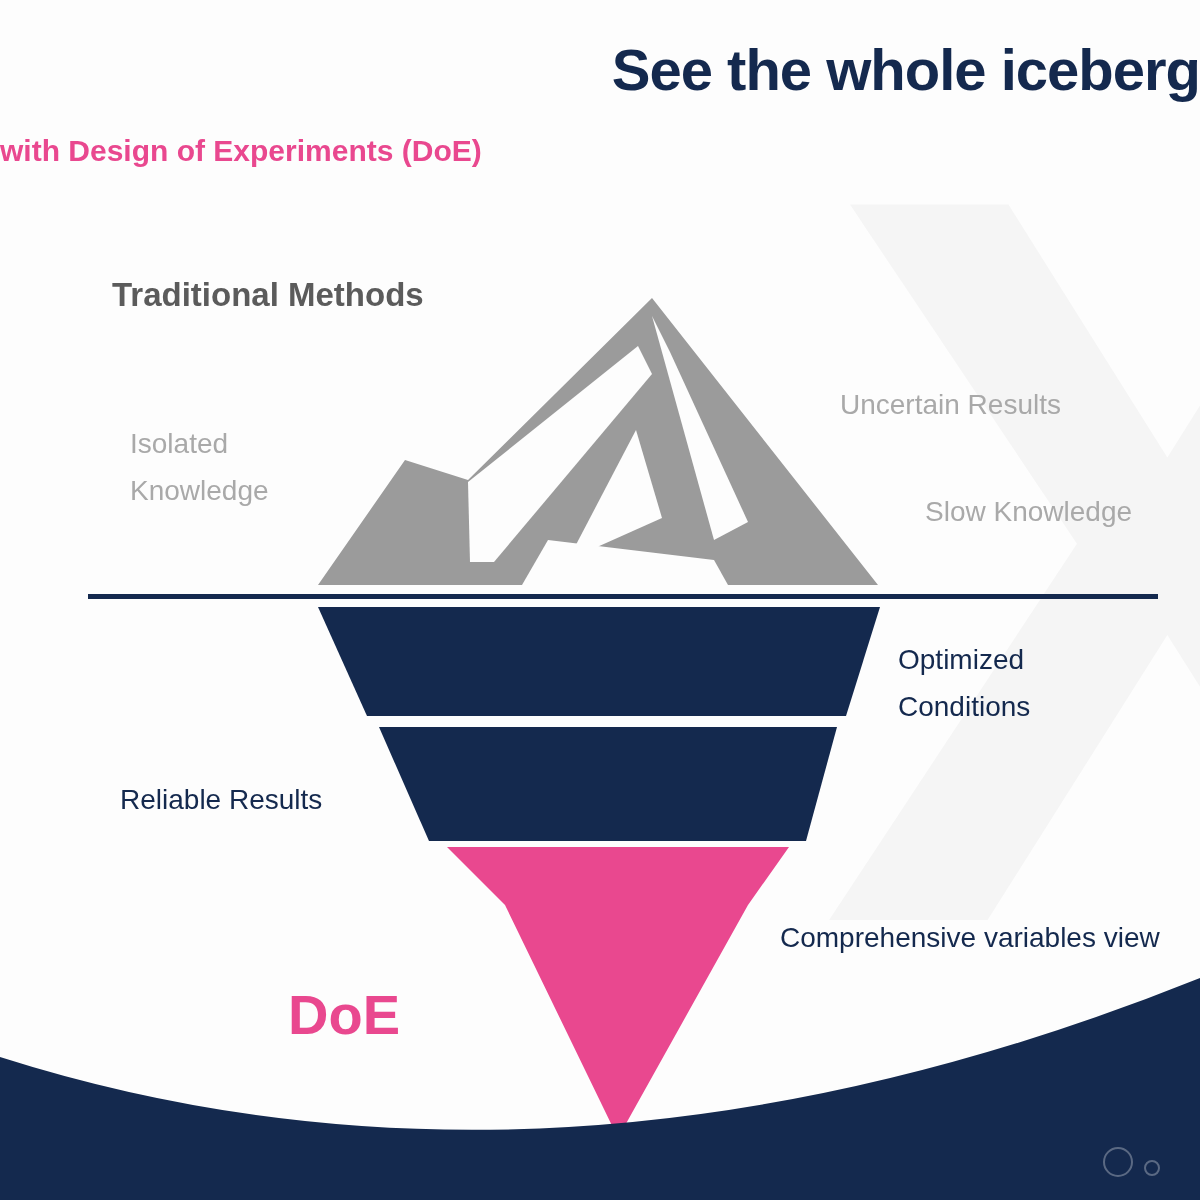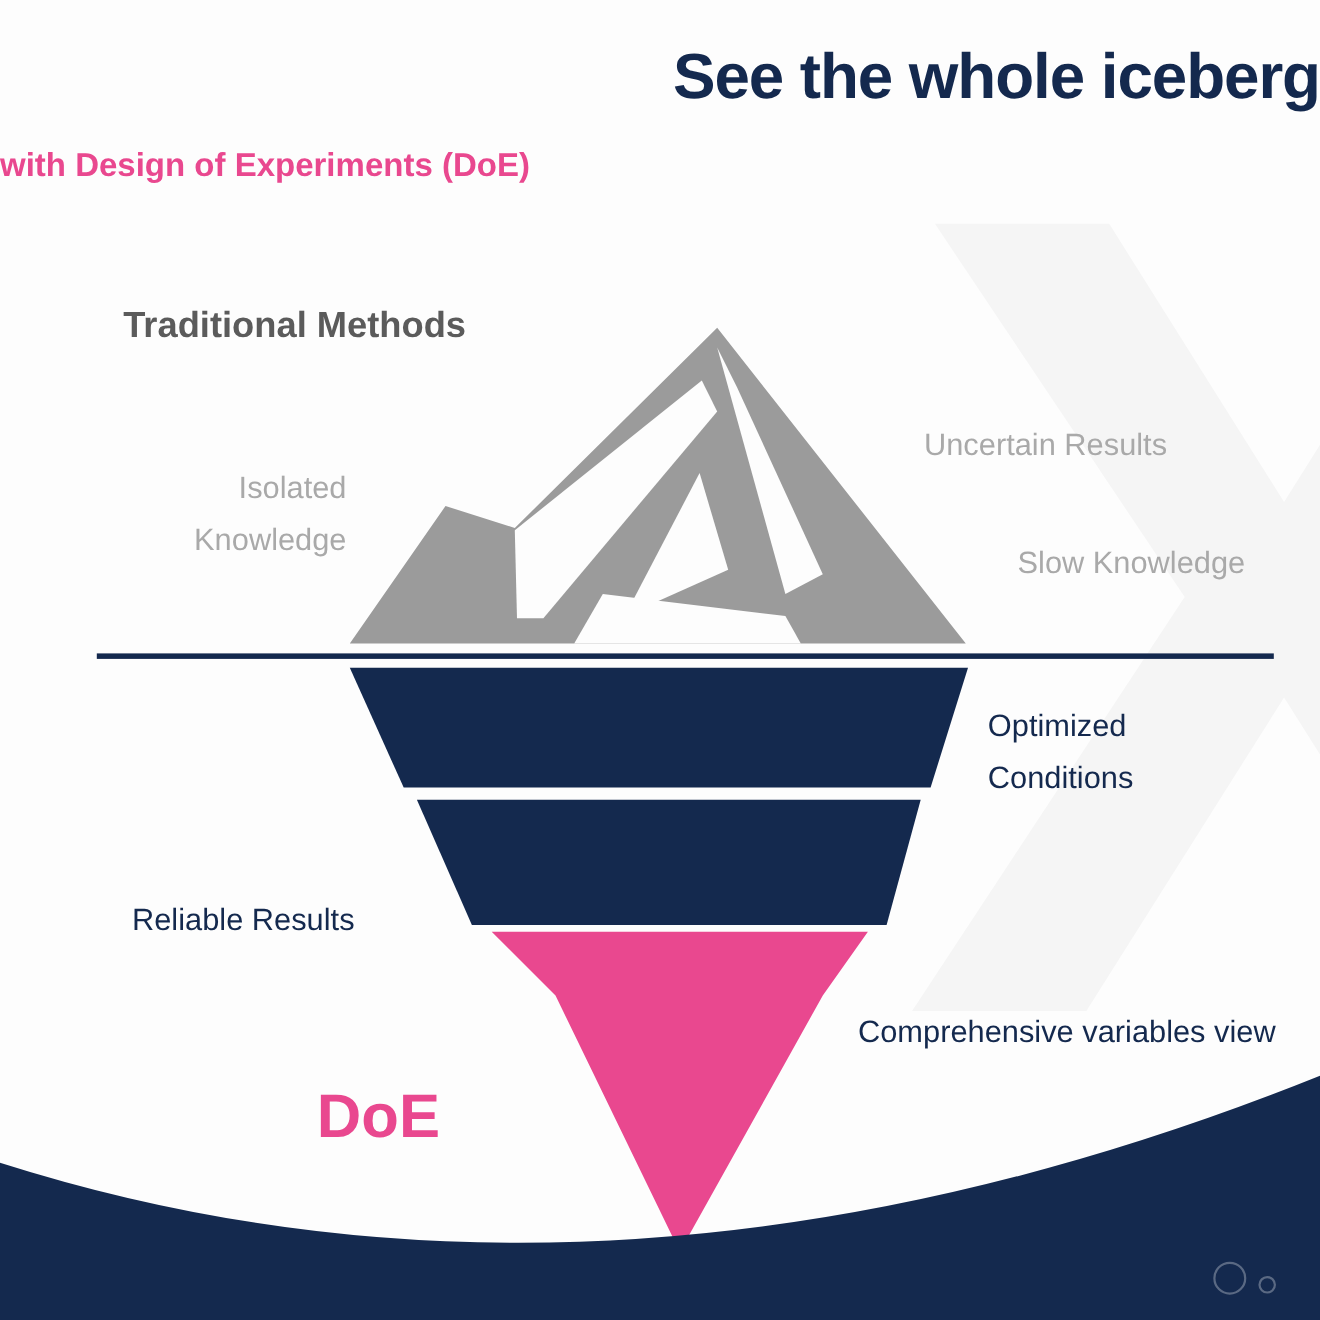--- a/index.html
+++ b/index.html
@@ -23,25 +23,25 @@
     left:0;right:0;top:36px;text-align:right;font-size:58px;font-weight:700;
     letter-spacing:-1px;color:var(--navy);
   }
   .subtitle{
     left:0;right:0;top:134px;font-size:30px;font-weight:700;
     color:var(--pink);
   }
   .trad-heading{left:112px;top:276px;font-size:33px;font-weight:700;color:var(--heading_gray);}
   .muted{font-size:28px;color:var(--muted_text);line-height:1.68;}
   .navy-text{font-size:28px;color:var(--navy);line-height:1.68;}
-  .isolated{left:130px;top:420px;width:185px;text-align:right;}
+  .isolated{left:130px;top:420px;width:185px;text-align:left;}
   .uncertain{left:808px;top:381px;margin-left:32px;}
   .slow{left:925px;top:488px;}
   .optimized{left:898px;top:636px;width:200px;}
-  .reliable{left:120px;top:812px;}
+  .reliable{left:120px;top:776px;}
   .comprehensive{left:780px;top:914px;width:400px;}
   .doe-heading{left:258px;top:982px;font-size:56px;font-weight:700;color:var(--pink);margin-left:30px;}
   .navy{fill:var(--navy);}
   .pinkfill{fill:var(--pink);}
   .berg{fill:var(--iceberg_gray);}
   .whitefill{fill:var(--background);}
   .logo-faint{stroke:rgba(255,255,255,.30);fill:none;stroke-width:2;}
 </style>
 </head>
 <body>

